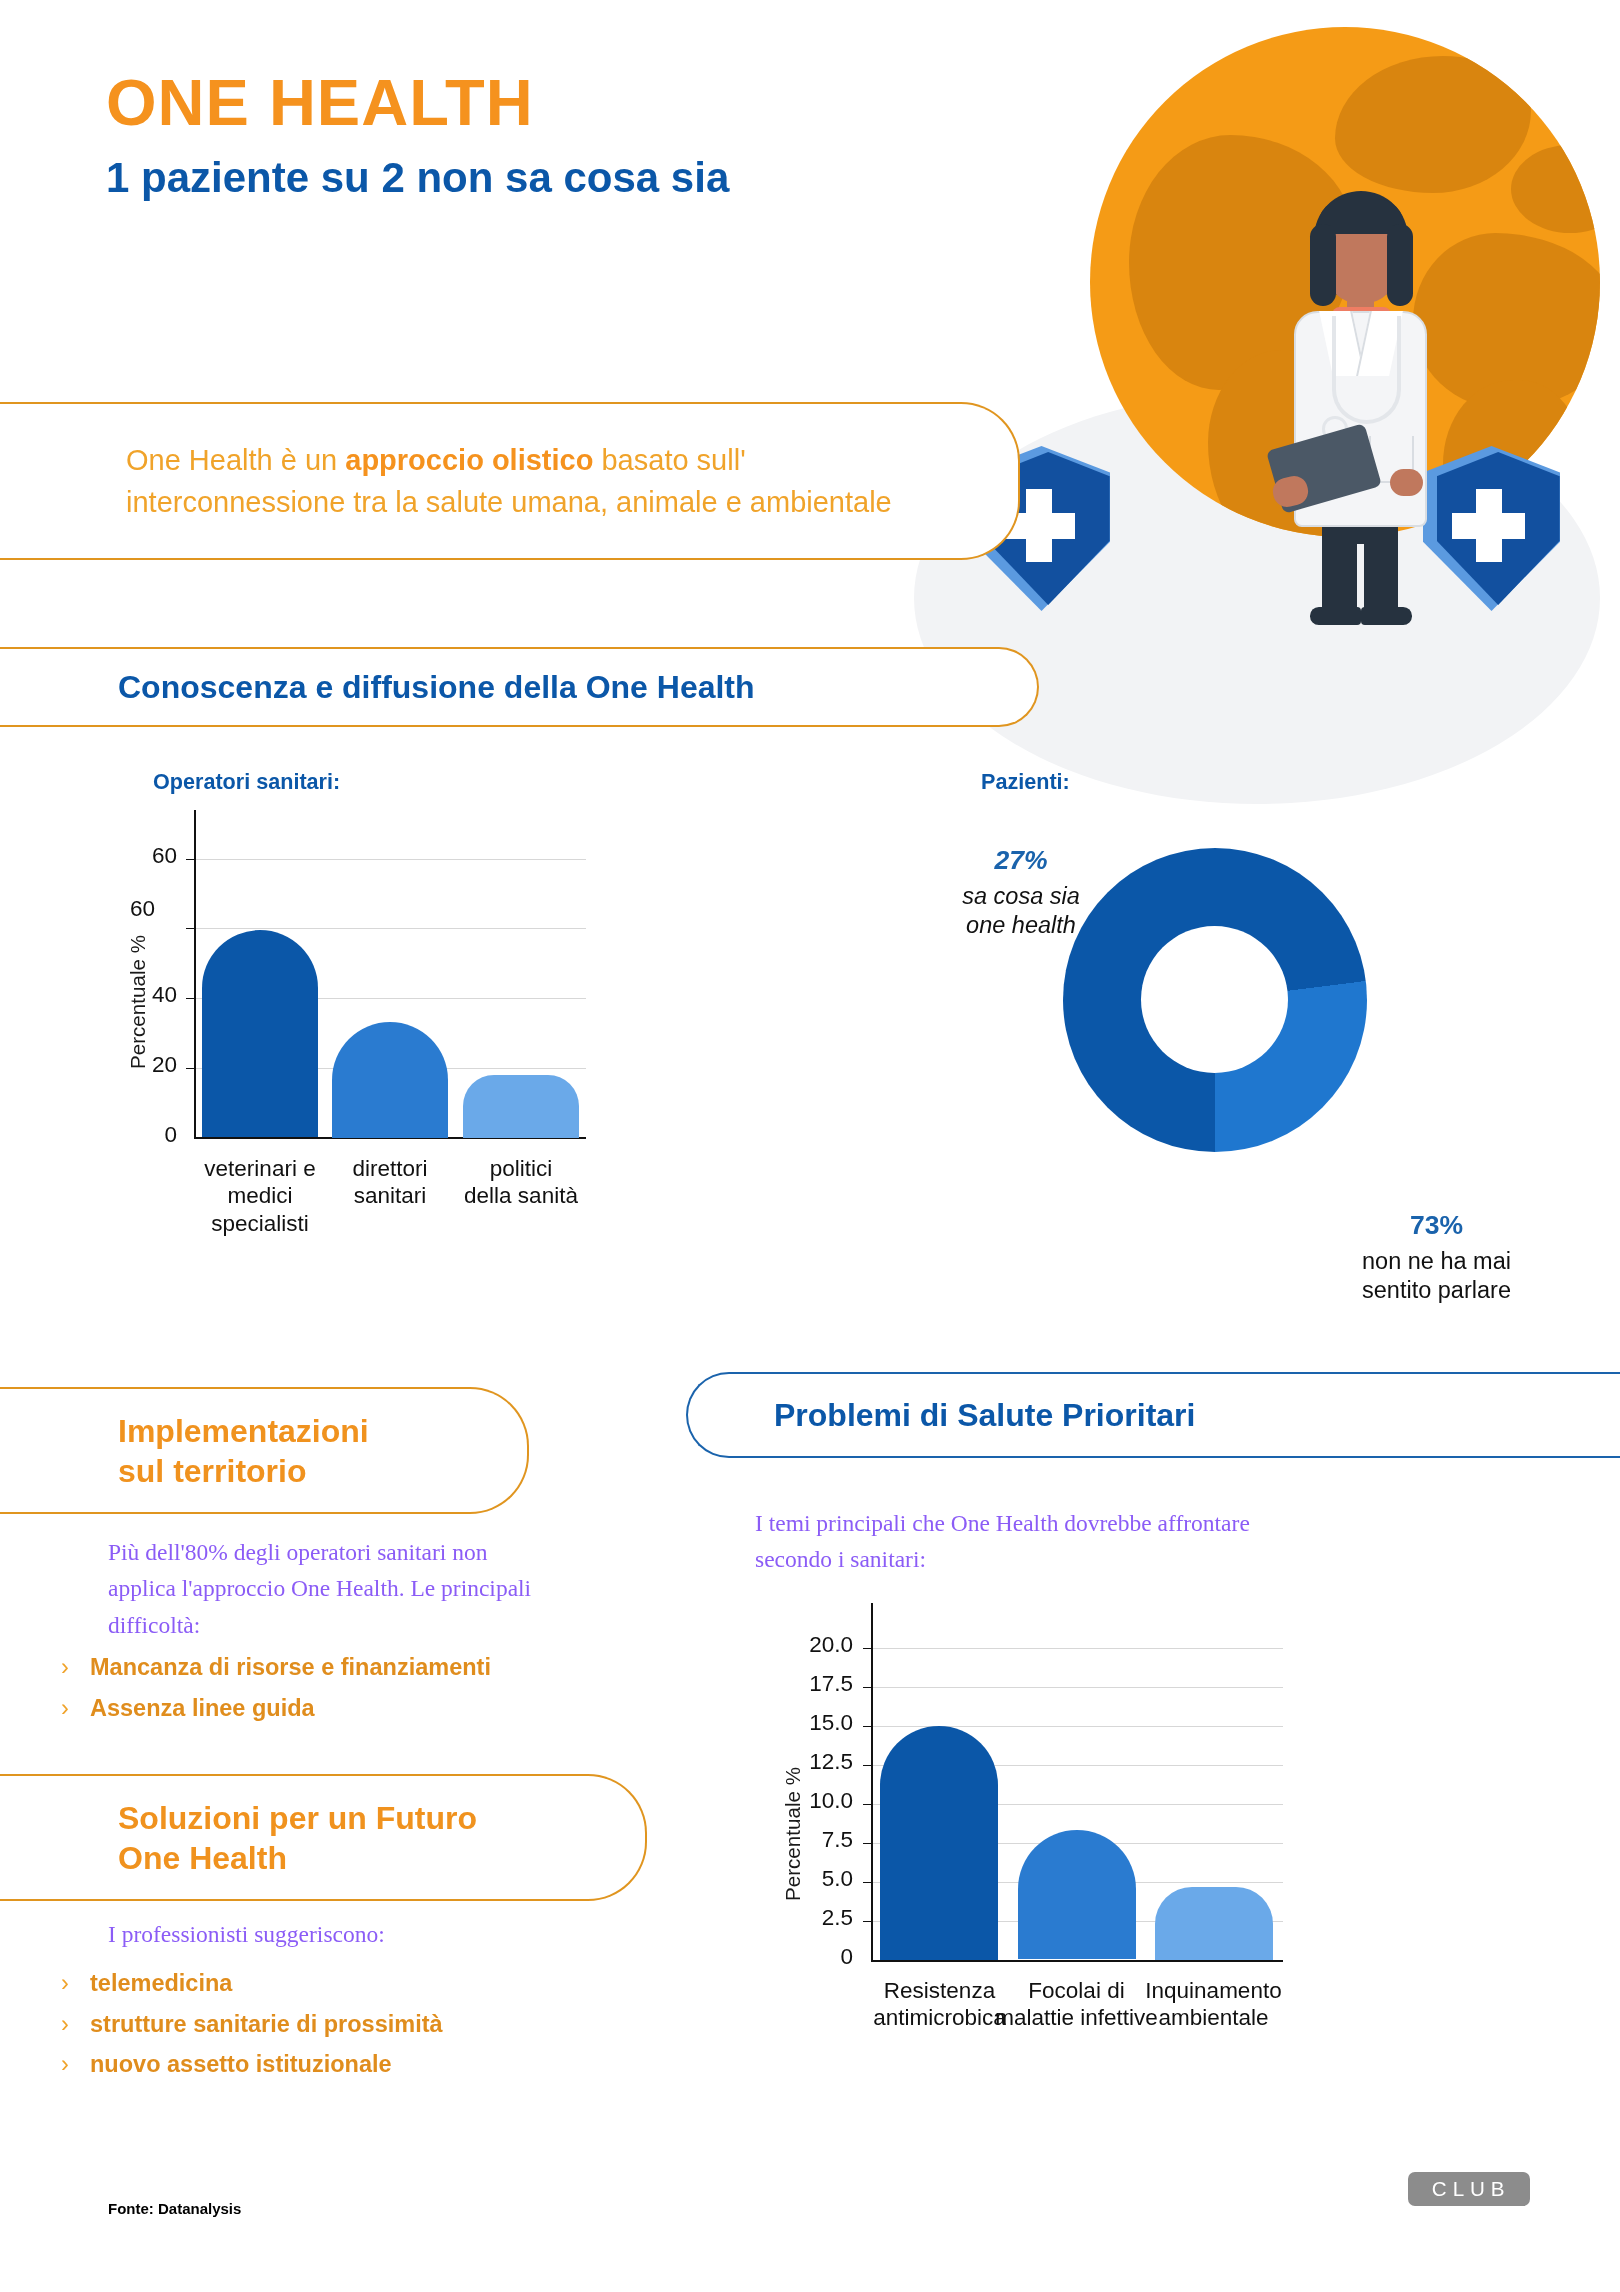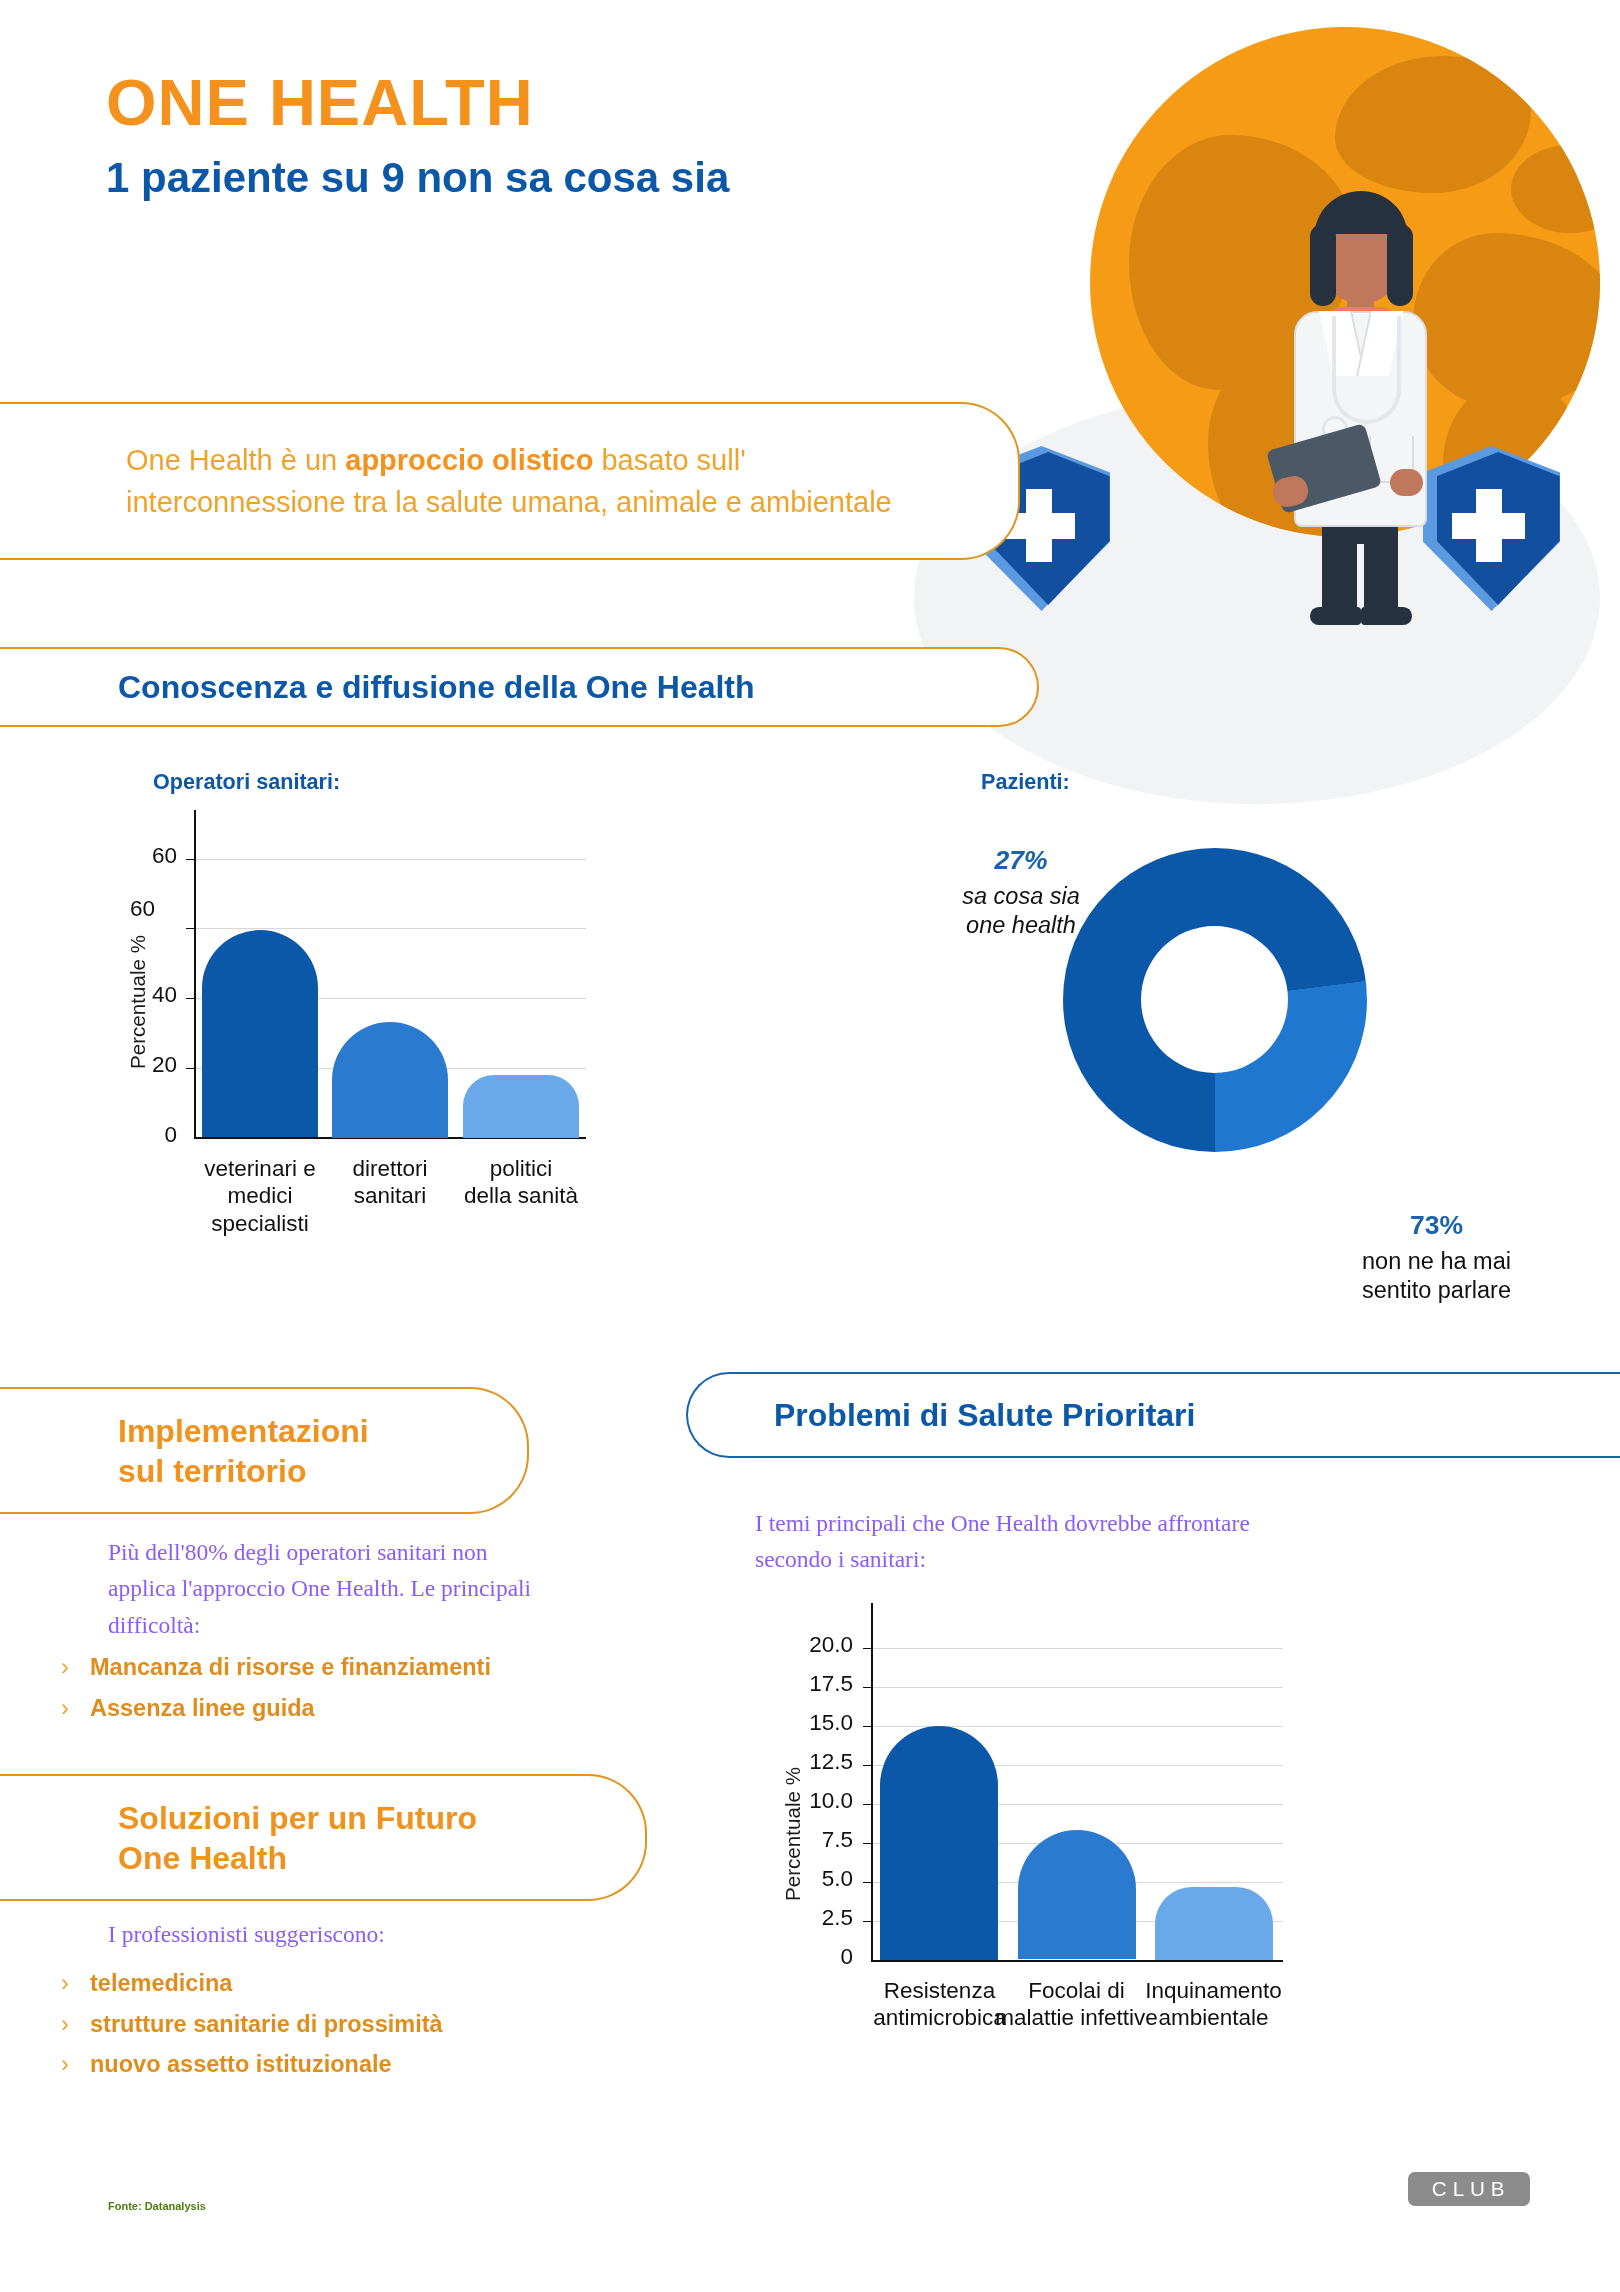--- a/index.html
+++ b/index.html
@@ -117,21 +117,21 @@
   #chart2 { position:absolute; left:755px; top:1607px; width:784px; height:461px; }
 
   
   .body-text { position:absolute; font-size:23.5px; line-height:1.55; color:#8b5cf6;font-family:Liberation Serif, serif; }
   .bullets { position:absolute; }
   .bullet { display:flex; align-items:flex-start; margin-bottom:13.7px; }
   .bullet .chev { color:#f0a32a; font-size:23.5px; width:29px; flex:0 0 29px; }
   .bullet .btxt { color:#e08d1d; font-size:23.5px; font-weight:bold; }
 
   
-  .footer-src { position:absolute; left:108px; top:2200px; font-size:11px; font-weight:bold; color:#4d7c0f; }
+  .footer-src { position:absolute; left:108px; top:2200px; font-size:15px; font-weight:bold; color:#000000; }
   .logo { position:absolute; right:90px; top:2166px; text-align:right; }
   .logo-word { font-size:45px; letter-spacing:4.9px; color:#3a5fa8; font-weight:normal; position:relative; }
   .logo-o { display:inline-block; position:relative; width:35px; }
   .logo-o .ring { position:absolute; left:0; top:8.8px; width:33px; height:33px; border:3.9px solid #3a5fa8; border-radius:50%; }
   .logo-o .leaf1 { position:absolute; left:8.8px; top:2px; width:17.6px; height:19.6px; background:#f5921e;
                    border-radius:50% 50% 50% 50%/60% 60% 40% 40%; transform:rotate(-12deg); }
   .logo-o .leaf2 { position:absolute; left:8.8px; top:25.5px; width:17.6px; height:19.6px; background:#f5921e;
                    border-radius:50% 50% 50% 50%/40% 40% 60% 60%; transform:rotate(-12deg); }
   .logo-club { display:inline-block; margin-top:5.9px; background:#8c8c8c; color:#fff;
                font-size:20.6px; letter-spacing:5.9px; padding:4.9px 19.6px 4.9px 23.5px; border-radius:6.9px; }
@@ -183,21 +183,21 @@
       <div class="d-stethb"></div>
     <div class="d-pocket"></div>
     <div class="d-tablet"></div>
     <div class="d-hand"></div>
       <div class="d-handR"></div>
   </div>
 </div>
 
 <div class="header">
   <div class="h-title">ONE HEALTH</div>
-  <div class="h-sub">1 paziente su 9 non sa cosa sia</div>
+  <div class="h-sub">1 paziente su 2 non sa cosa sia</div>
 </div>
 
 <div class="pill intro-box">
   <div class="intro-text">
     <span>One Health è un </span><b>approccio olistico</b><span> basato sull' interconnessione tra la salute umana, animale e ambientale</span>
   </div>
 </div>
 
 <div class="pill sec-know">
   <div class="sec-title">Conoscenza e diffusione della One Health</div>

